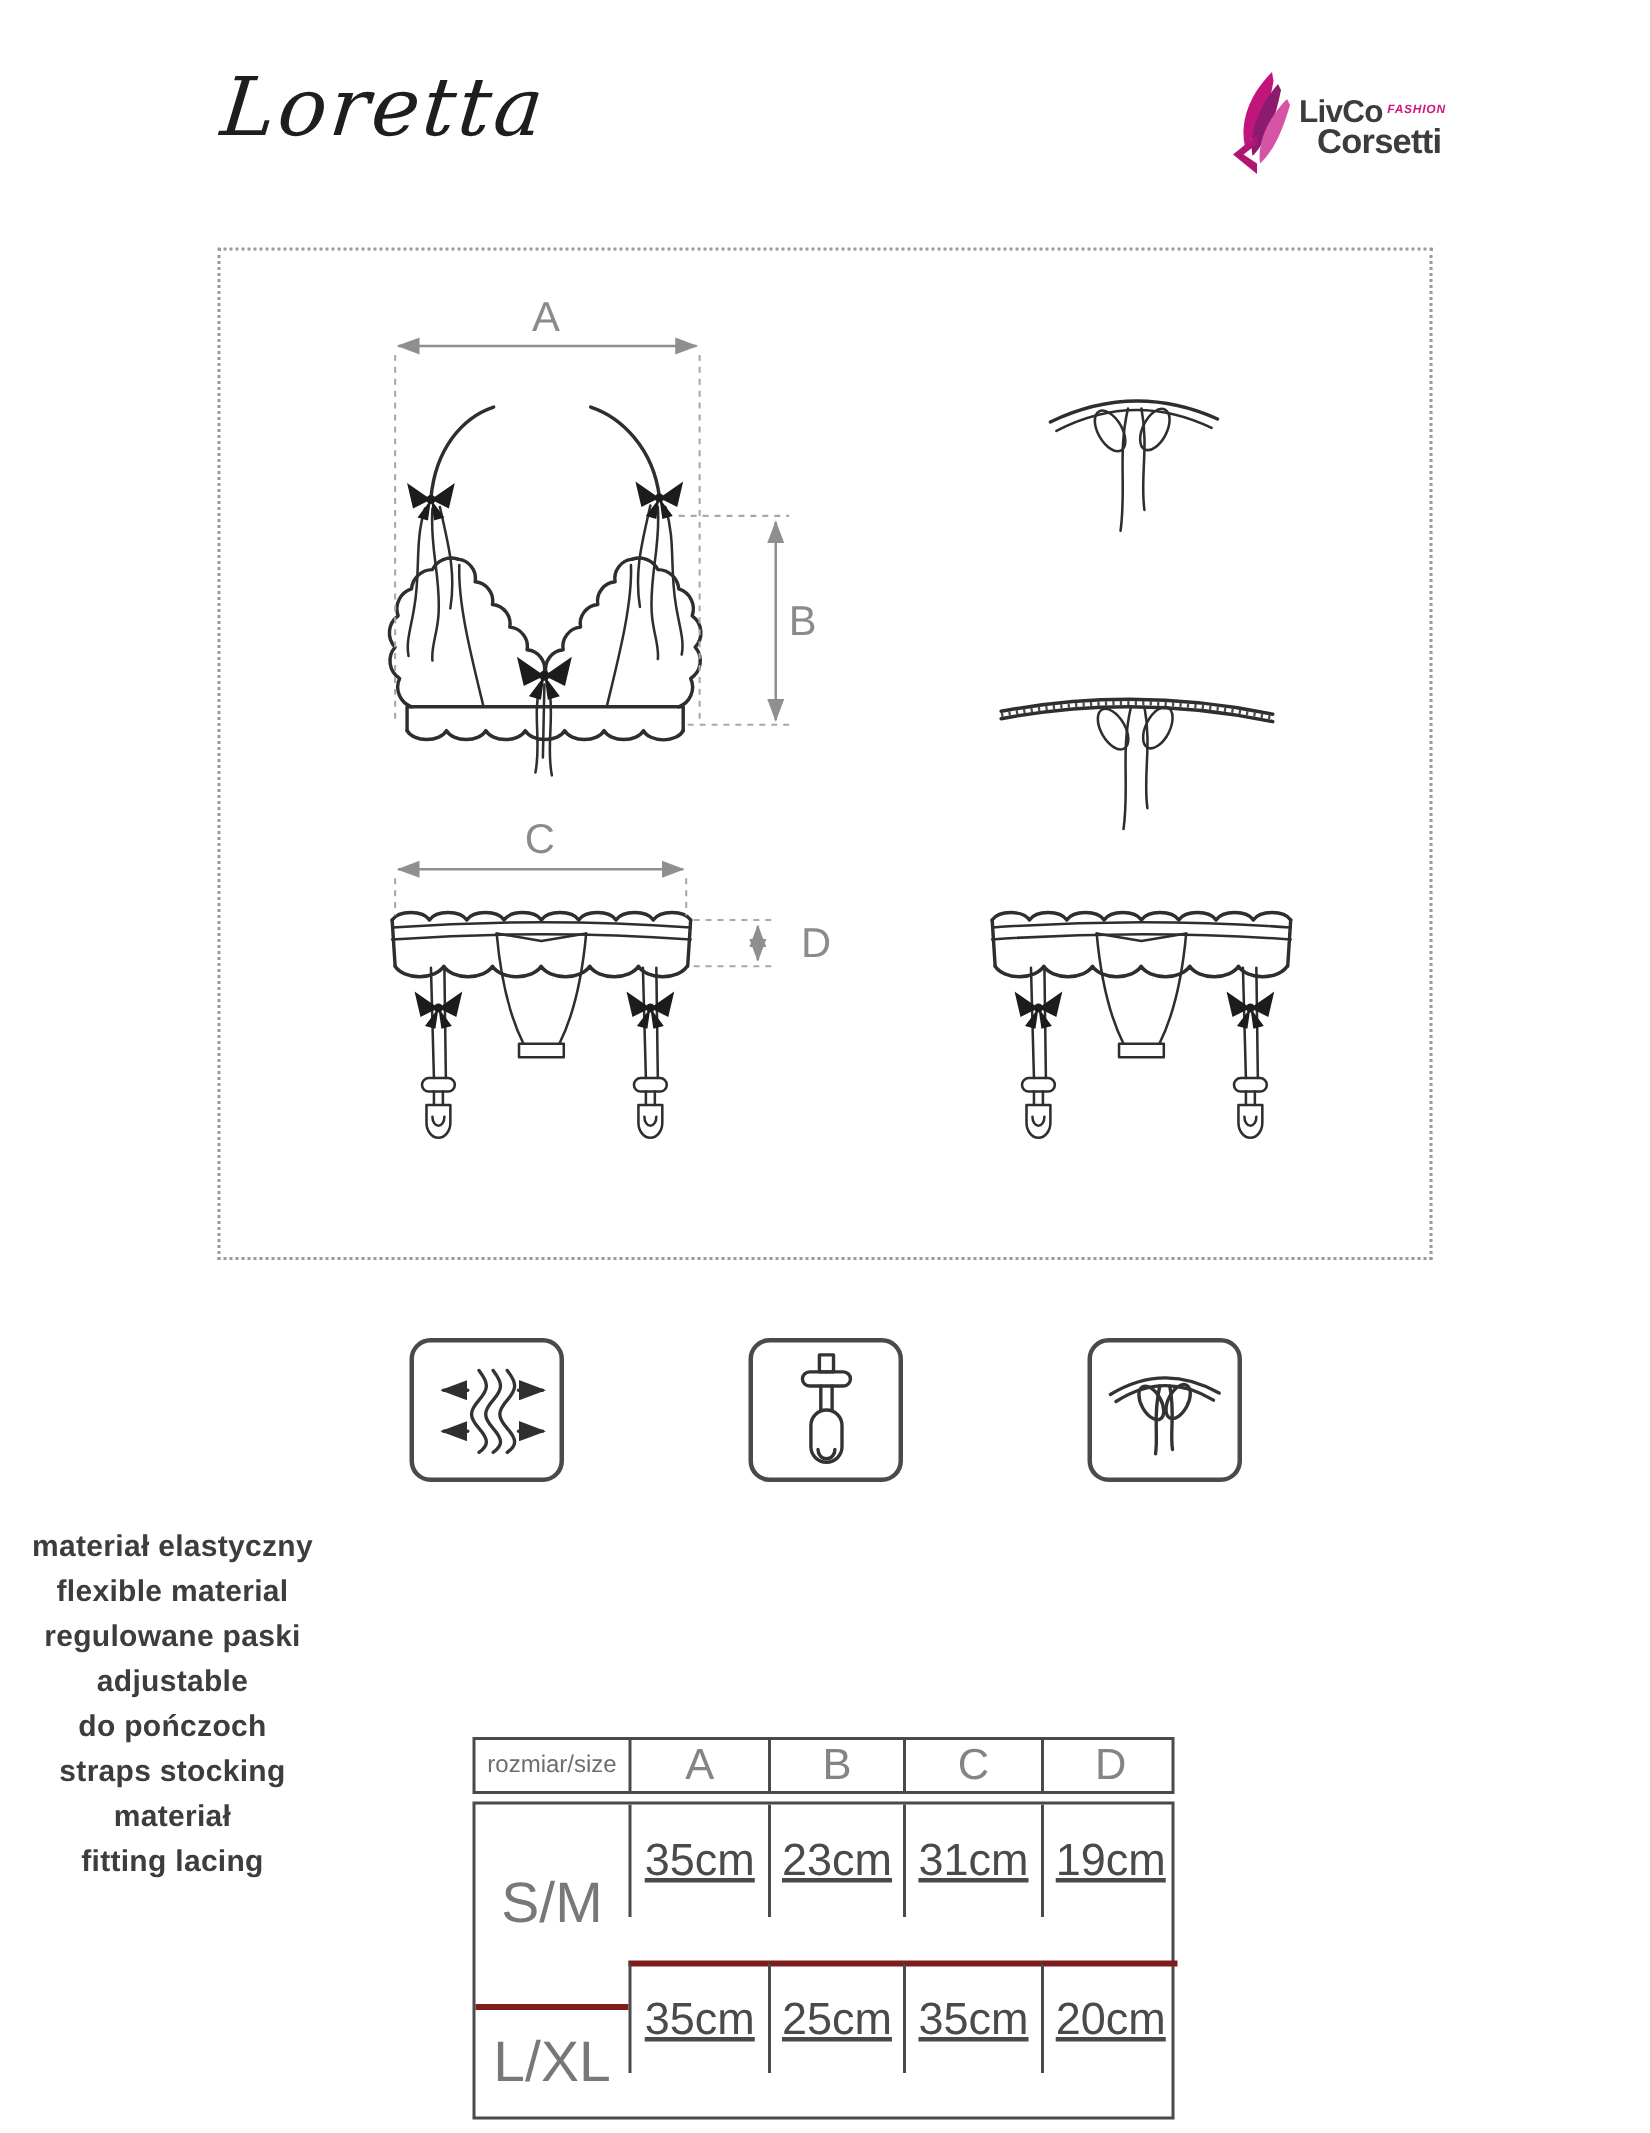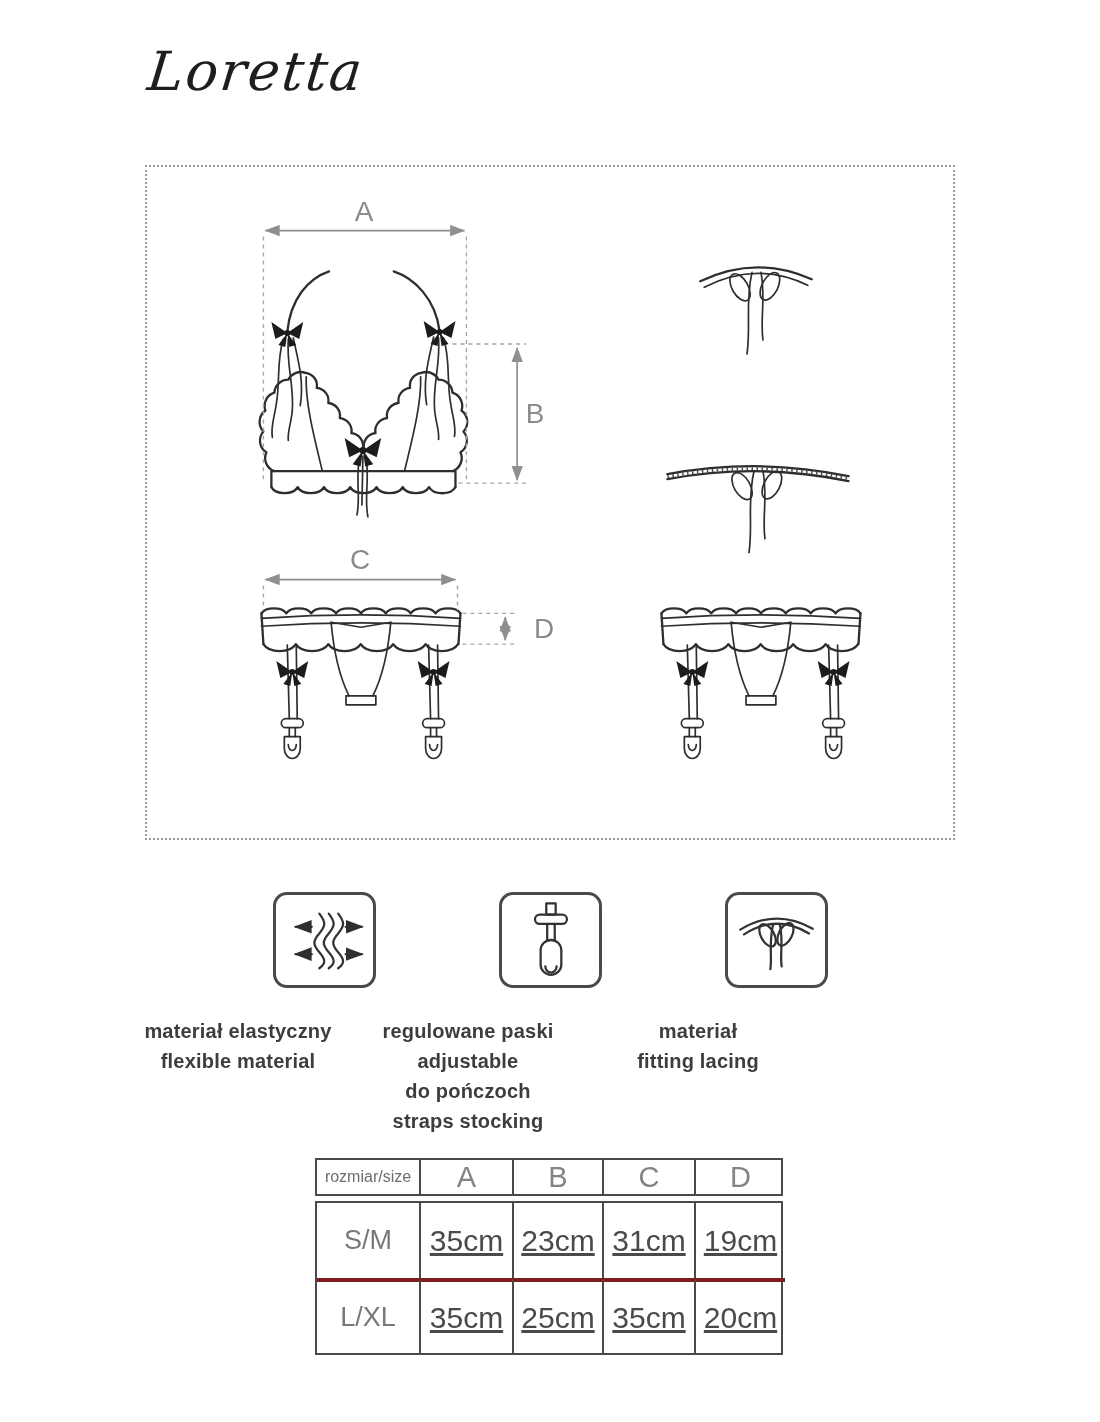--- a/index.html
+++ b/index.html
@@ -34,46 +34,60 @@
   .texline { fill:none; stroke:#4a4a4a; stroke-width:3; stroke-dasharray:1.5 3.5; }
 
   
   .features-icons { position:absolute; left:0; top:892px; width:1100px;
                     display:flex; justify-content:center; gap:123px; }
   .feat-box { width:103px; height:96px; border:3px solid #4a4a4a; border-radius:14px;
               display:flex; align-items:center; justify-content:center; background:#fff; }
   .ic { fill:none; stroke:#333333; stroke-width:2.4; stroke-linecap:round; stroke-linejoin:round; }
 
   .features-labels { position:absolute; left:0; top:1016px; width:936px;
-                     display:flex; justify-content:center; }
+                     display:flex; justify-content:center;flex-direction:column; }
   .feat-label { width:230px; text-align:center; font-size:20px; line-height:30px;
                 color:#3d3d3d; font-weight:bold; letter-spacing:0.2px; }
 
   
   .size-table { position:absolute; left:315px; top:1158px; width:468px; }
   .st-grid { display:grid; grid-template-columns:102px 93px 90px 92px 91px;
              border:2px solid #4a4a4a; background:#fff; }
   .st-header { margin-bottom:5px; }
   .st-cell { display:flex; align-items:center; justify-content:center; border-left:2px solid #4a4a4a; }
   .st-cell.first { border-left:none; }
   .st-header .st-cell { height:34px; }
   .st-body .st-cell { height:75px; }
   .st-body .row2 { border-top:4px solid #7f1d1d; }
   .st-label-small { font-size:16px; color:#6e6e6e; }
   .st-col-letter { font-size:29px; color:#848484; }
-  .st-size { font-size:27px; color:#787878; }
+  .st-size { font-size:38px; color:#787878;margin-top:29px; }
   .st-value { font-size:30px; color:#4a4a4a;text-decoration:underline; }
 </style>
 </head>
 <body>
 
 <div class="page">
 
   <div class="title">Loretta</div>
 
+  <div class="brand">
+    <svg class="brand-wing" width="48" height="72" viewBox="0 0 48 72">
+      <path d="M 30,2 C 16,16 8,34 12,52 C 22,42 28,26 31,8 Z" fill="#c2157c"></path>
+      <path d="M 34,10 C 22,24 14,42 17,58 C 27,48 33,30 36,14 Z" fill="#8c1b6e"></path>
+      <path d="M 40,20 C 28,32 20,48 22,63 C 32,54 38,38 42,24 Z" fill="#d554a5"></path>
+      <path d="M 20,44 L 4,57 L 20,70 L 20,63 L 11,57 L 20,50 Z" fill="#b01474"></path>
+    </svg>
+    <div class="brand-text">
+      <div>
+        <span class="brand-top">LivCo</span><span class="brand-suffix">FASHION</span>
+      </div>
+      <div class="brand-bottom">Corsetti</div>
+    </div>
+  </div>
 
   <div class="panel">
     <svg class="main" viewBox="0 0 810 675" preserveAspectRatio="none">
       <defs>
         <marker id="arr" viewBox="0 0 8 6" markerWidth="9" markerHeight="7" refX="7.5" refY="3" orient="auto-start-reverse">
             <path d="M0,0 L8,3 L0,6 Z" fill="#8f8f8f"></path>
           </marker>
         <marker id="arrd" viewBox="0 0 8 6" markerWidth="8" markerHeight="6" refX="7" refY="3" orient="auto">
             <path d="M0,0 L8,3 L0,6 Z" fill="#2f2f2f"></path>
           </marker>

